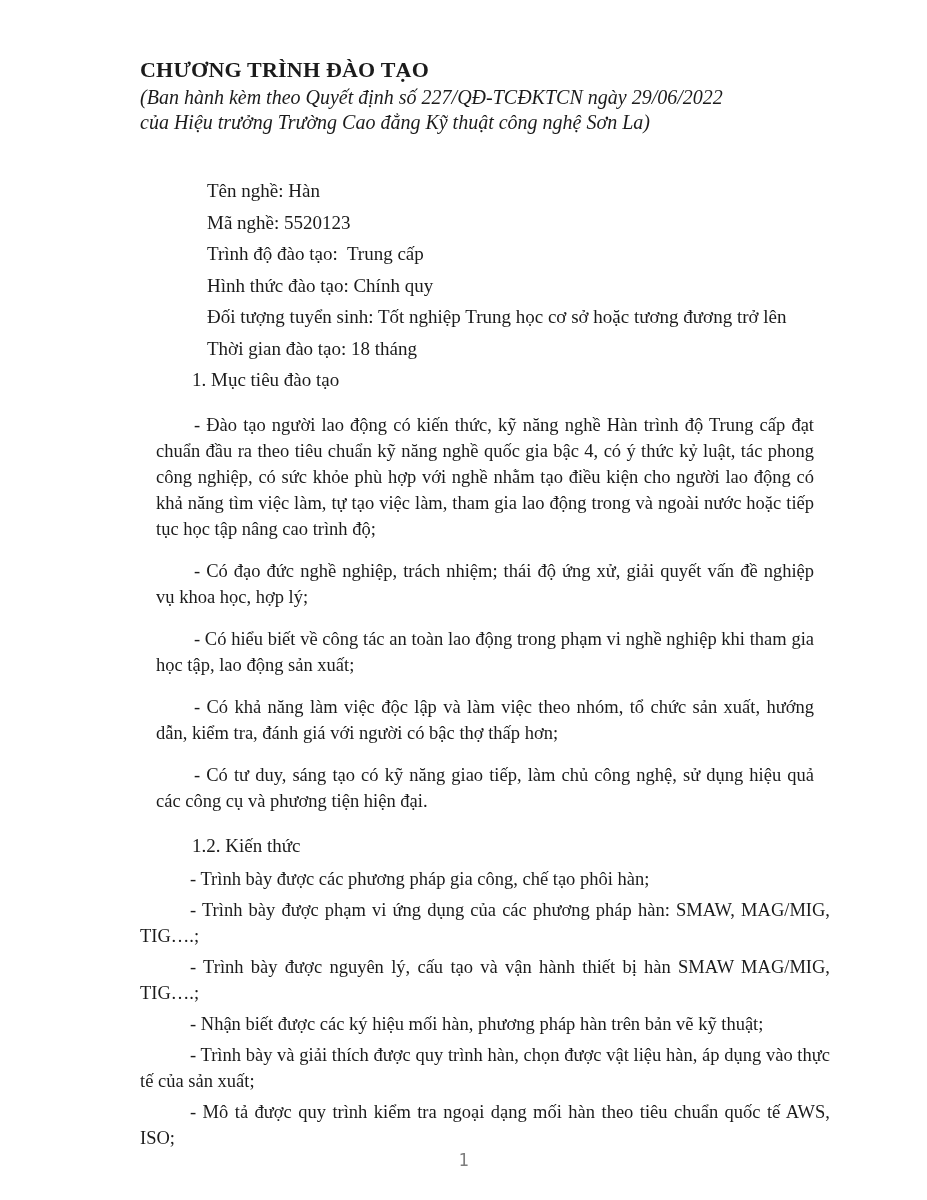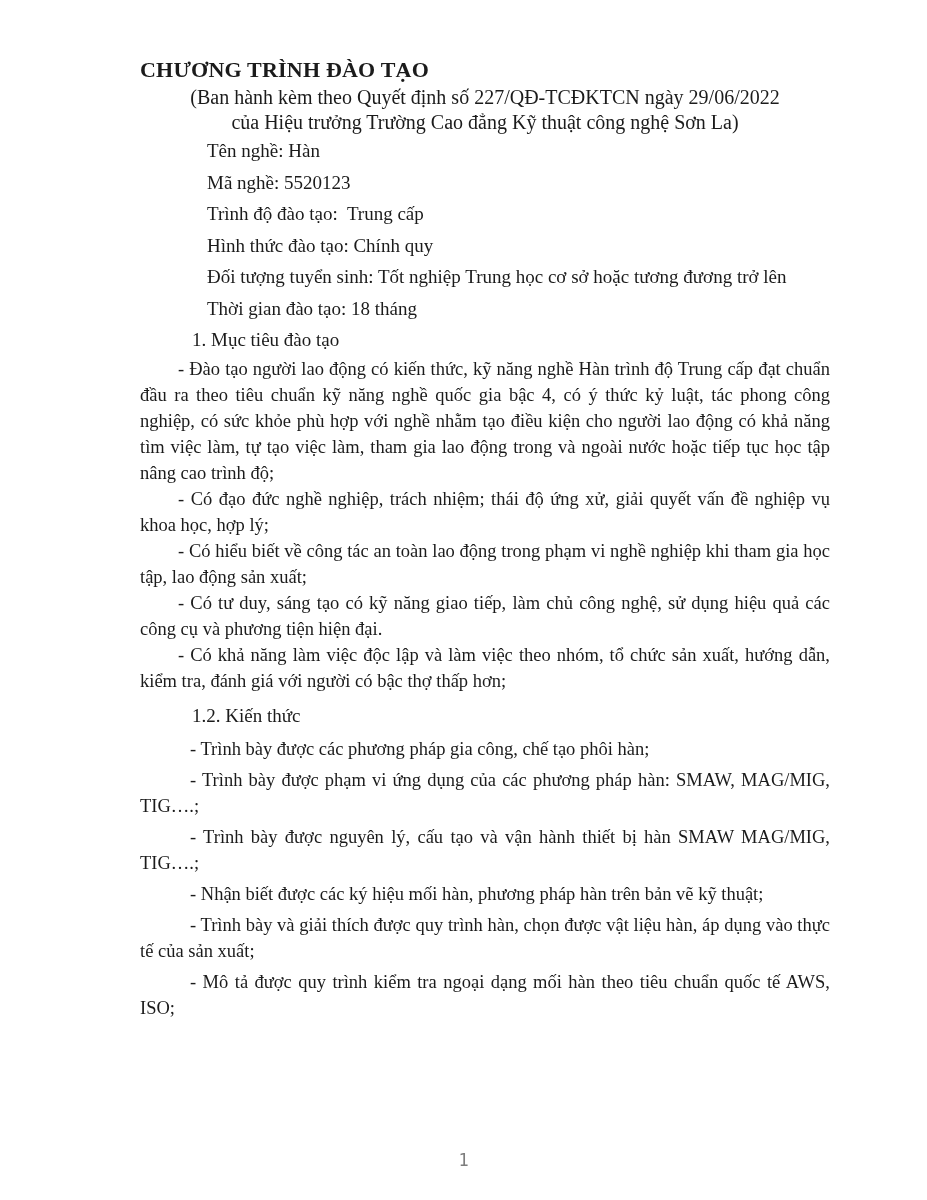--- a/index.html
+++ b/index.html
@@ -17,39 +17,40 @@
   }
   .doc-title {
     margin: 0;
     text-align: left;
     font-size: 22px;
     line-height: 30px;
     font-weight: bold;
     letter-spacing: 0.2px;
   }
   .doc-subtitle {
-    text-align: center;
+    font-style: italic;
     font-size: 20px;
     line-height: 25px;
+    margin-bottom: 40px;
   }
   .info-line {
     font-size: 19px;
     line-height: 31.5px;
     padding-left: 52px;
     white-space: pre-wrap;
   }
   .info-line .lbl { font-weight: normal; margin-left: 15px; }
   .heading-line {
     font-size: 19px;
     line-height: 31.5px;
     padding-left: 52px;
     font-weight: normal;
   }
   .body-par {
-    margin: 0;
+    margin: 16px;
     font-size: 18.5px;
     line-height: 26px;
     text-align: justify;
     text-indent: 38px;
   }
   .s12-heading { margin-top: 6px; }
   .body-item {
     margin: 5px 0;
     font-size: 18.5px;
     line-height: 26px;
@@ -84,22 +85,22 @@
   <div class="info-line"><span class="lbl">Trình độ đào tạo:</span><span>&nbsp; Trung cấp</span></div>
   <div class="info-line"><span class="lbl">Hình thức đào tạo:</span><span> Chính quy</span></div>
   <div class="info-line"><span class="lbl">Đối tượng tuyển sinh</span><span>: Tốt nghiệp Trung học cơ sở hoặc tương đương trở lên</span></div>
   <div class="info-line"><span class="lbl">Thời gian đào tạo:</span><span> 18 tháng</span></div>
 
   <div class="heading-line">1. Mục tiêu đào tạo</div>
 
   <p class="body-par">- Đào tạo người lao động có kiến thức, kỹ năng nghề Hàn trình độ Trung cấp đạt chuẩn đầu ra theo tiêu chuẩn kỹ năng nghề quốc gia bậc 4, có ý thức kỷ luật, tác phong công nghiệp, có sức khỏe phù hợp với nghề nhằm tạo điều kiện cho người lao động có khả năng tìm việc làm, tự tạo việc làm, tham gia lao động trong và ngoài nước hoặc tiếp tục học tập nâng cao trình độ;</p>
   <p class="body-par">- Có đạo đức nghề nghiệp, trách nhiệm; thái độ ứng xử, giải quyết vấn đề nghiệp vụ khoa học, hợp lý;</p>
   <p class="body-par">- Có hiểu biết về công tác an toàn lao động trong phạm vi nghề nghiệp khi tham gia học tập, lao động sản xuất;</p>
+  <p class="body-par">- Có khả năng làm việc độc lập và làm việc theo nhóm, tổ chức sản xuất, hướng dẫn, kiểm tra, đánh giá với người có bậc thợ thấp hơn;</p>
   <p class="body-par">- Có tư duy, sáng tạo có kỹ năng giao tiếp, làm chủ công nghệ, sử dụng hiệu quả các công cụ và phương tiện hiện đại.</p>
-  <p class="body-par">- Có khả năng làm việc độc lập và làm việc theo nhóm, tổ chức sản xuất, hướng dẫn, kiểm tra, đánh giá với người có bậc thợ thấp hơn;</p>
 
   <div class="heading-line s12-heading">1.2. Kiến thức</div>
 
   <p class="body-item">- Trình bày được các phương pháp gia công, chế tạo phôi hàn;</p>
   <p class="body-item">- Trình bày được phạm vi ứng dụng của các phương pháp hàn: SMAW, MAG/MIG, TIG….;</p>
   <p class="body-item">- Trình bày được nguyên lý, cấu tạo và vận hành thiết bị hàn SMAW MAG/MIG, TIG….;</p>
   <p class="body-item">- Nhận biết được các ký hiệu mối hàn, phương pháp hàn trên bản vẽ kỹ thuật;</p>
   <p class="body-item">- Trình bày và giải thích được quy trình hàn, chọn được vật liệu hàn, áp dụng vào thực tế của sản xuất;</p>
   <p class="body-item">- Mô tả được quy trình kiểm tra ngoại dạng mối hàn theo tiêu chuẩn quốc tế AWS, ISO;</p>
 

